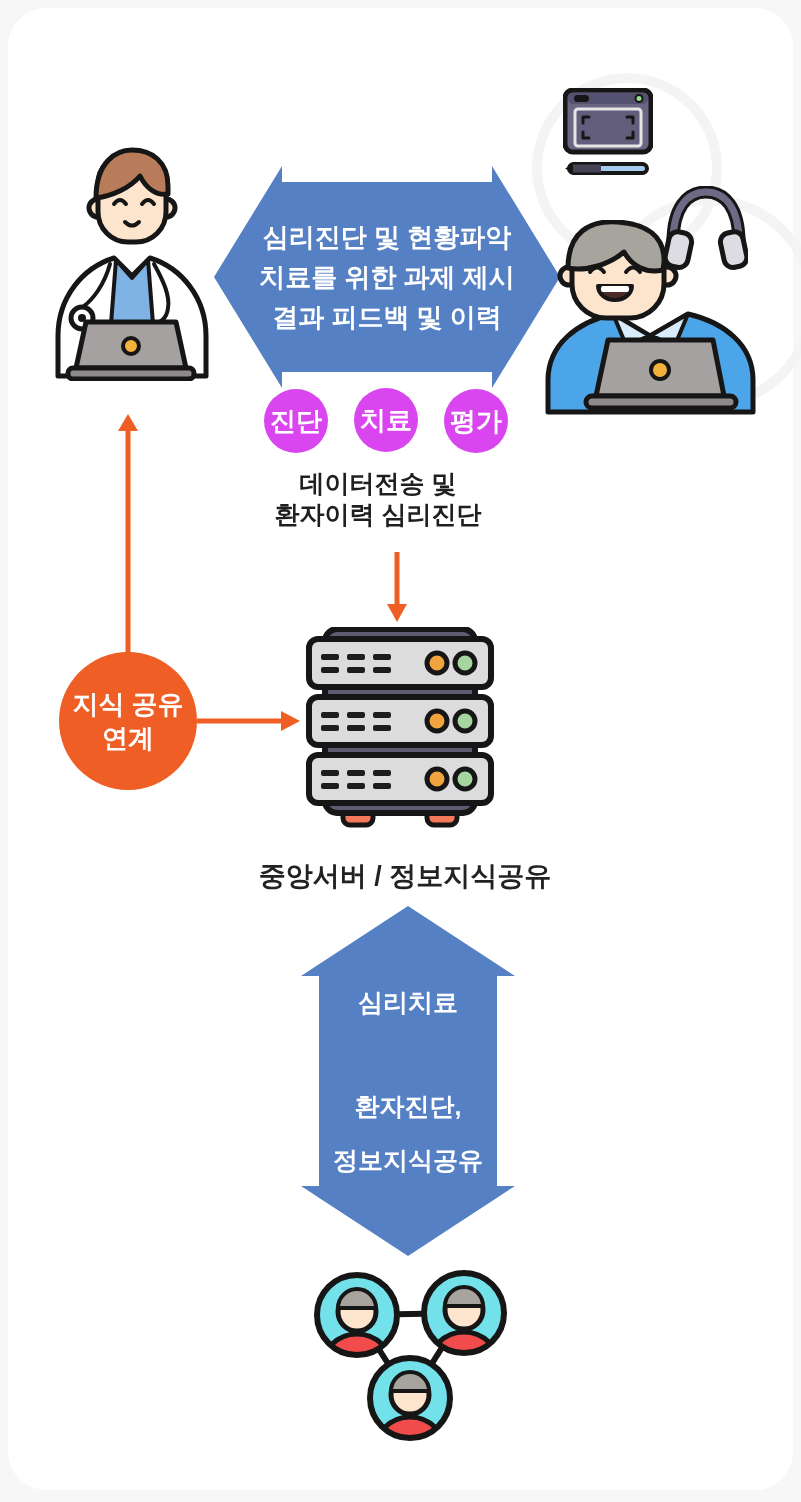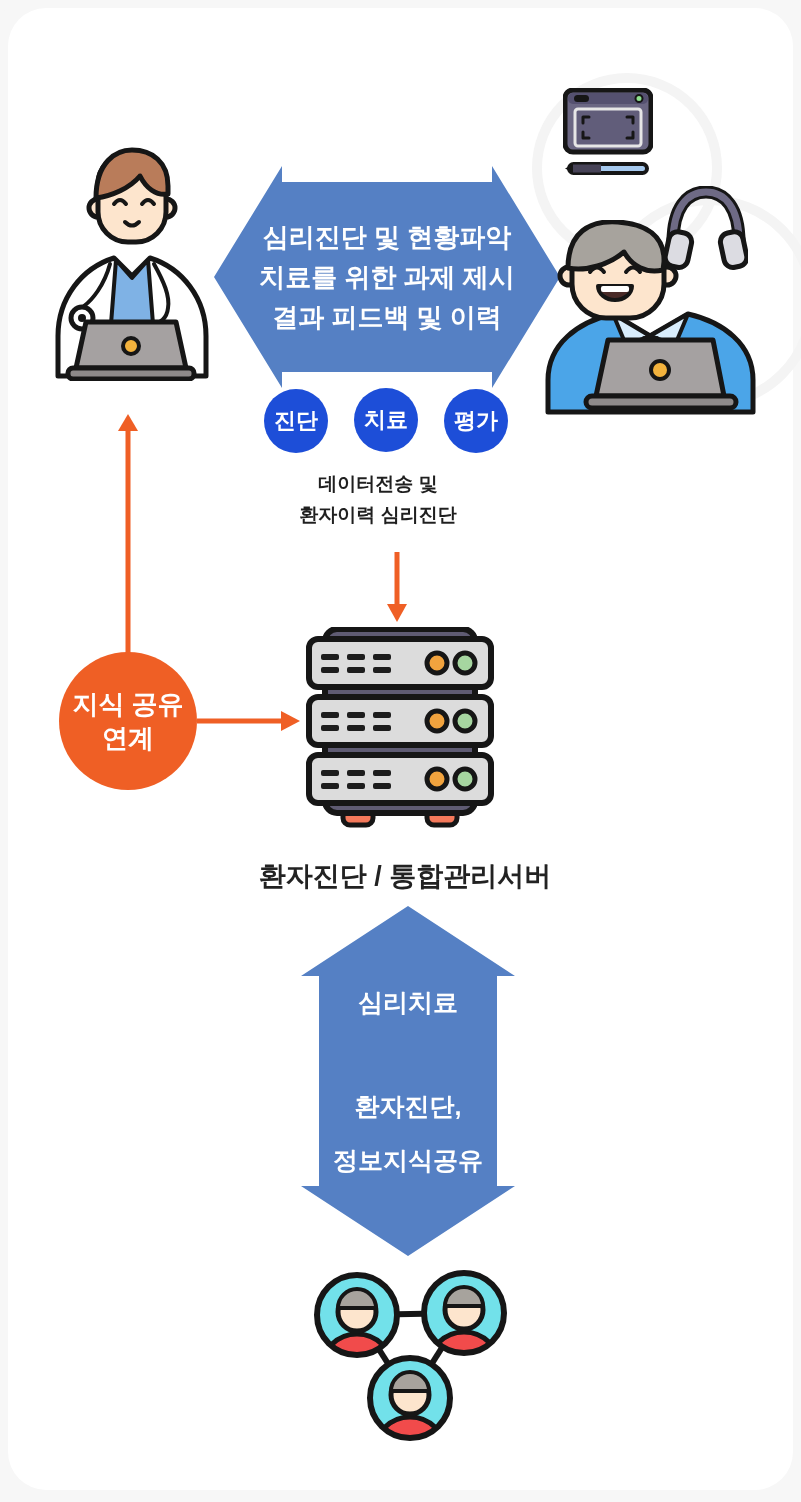--- a/index.html
+++ b/index.html
@@ -8,27 +8,27 @@
   .card{position:absolute;left:8px;top:8px;width:785px;height:1482px;background:#ffffff;border-radius:38px;}
   .abs{position:absolute;}
   .deco-circle{position:absolute;border:10px solid #f4f4f4;border-radius:50%;background:transparent;}
 
   
   .hx-arrow{left:214px;top:166px;width:346px;height:222px;}
   .hx-text{left:214px;top:166px;width:346px;height:222px;display:flex;flex-direction:column;align-items:center;justify-content:center;
     color:#fff;font-size:26px;font-weight:700;line-height:40px;text-align:center;white-space:nowrap;}
 
   
-  .badge{position:absolute;width:64px;height:64px;border-radius:50%;background:#1d4ed8;color:#fff;
-    display:flex;align-items:center;justify-content:center;font-size:22px;font-weight:700;}
+  .badge{position:absolute;width:64px;height:64px;border-radius:50%;background:#d946ef;color:#fff;
+    display:flex;align-items:center;justify-content:center;font-size:26px;font-weight:700;}
   .badge.b1{left:264px;top:389px;}
   .badge.b2{left:354px;top:388px;}
   .badge.b3{left:444px;top:389px;}
 
-  .datatransfer{left:228px;top:468px;width:300px;text-align:center;color:#1f1f1f;font-size:19px;font-weight:700;line-height:31px;}
+  .datatransfer{left:228px;top:468px;width:300px;text-align:center;color:#1f1f1f;font-size:25px;font-weight:700;line-height:31px;}
 
   .server-label{left:240px;top:858px;width:330px;text-align:center;color:#222;font-size:27px;font-weight:700;white-space:nowrap;}
 
   .knowledge{left:59px;top:652px;width:138px;height:138px;border-radius:50%;background:#ef5f25;color:#fff;
     display:flex;flex-direction:column;align-items:center;justify-content:center;font-size:26px;font-weight:700;line-height:34px;text-align:center;}
 
   
   .vx-arrow{left:301px;top:906px;width:214px;height:350px;}
   .vx-text{left:301px;top:906px;width:214px;height:350px;display:flex;flex-direction:column;align-items:center;justify-content:center;
     color:#fff;font-size:25px;font-weight:700;line-height:38px;text-align:center;white-space:nowrap;gap:16px;}
@@ -166,21 +166,21 @@
           <rect x="68" y="143" width="18" height="6" rx="2" fill="#1d1d1d"></rect>
         <rect x="16" y="156" width="18" height="6" rx="2" fill="#1d1d1d"></rect>
           <rect x="42" y="156" width="18" height="6" rx="2" fill="#1d1d1d"></rect>
           <rect x="68" y="156" width="18" height="6" rx="2" fill="#1d1d1d"></rect>
         <circle cx="132" cy="152" r="10" fill="#f1a33e" stroke="#161616" stroke-width="5"></circle>
         <circle cx="160" cy="152" r="10" fill="#a6d6a0" stroke="#161616" stroke-width="5"></circle>
       </g>
     </g>
   </svg>
 
-  <div class="abs server-label">환자진단 / 통합관리서버</div>
+  <div class="abs server-label">중앙서버 / 정보지식공유</div>
 
   <div class="abs knowledge">
     <span>지식 공유</span>
     <span>연계</span>
   </div>
   <svg class="abs" style="left:118px;top:414px;width:20px;height:240px;" viewBox="0 0 20 240">
     <polygon points="10,0 0,17 20,17" fill="#ef5f25"></polygon>
     <line x1="10" y1="15" x2="10" y2="240" stroke="#ef5f25" stroke-width="5"></line>
   </svg>
   <svg class="abs" style="left:197px;top:709px;width:104px;height:24px;" viewBox="0 0 104 24">

